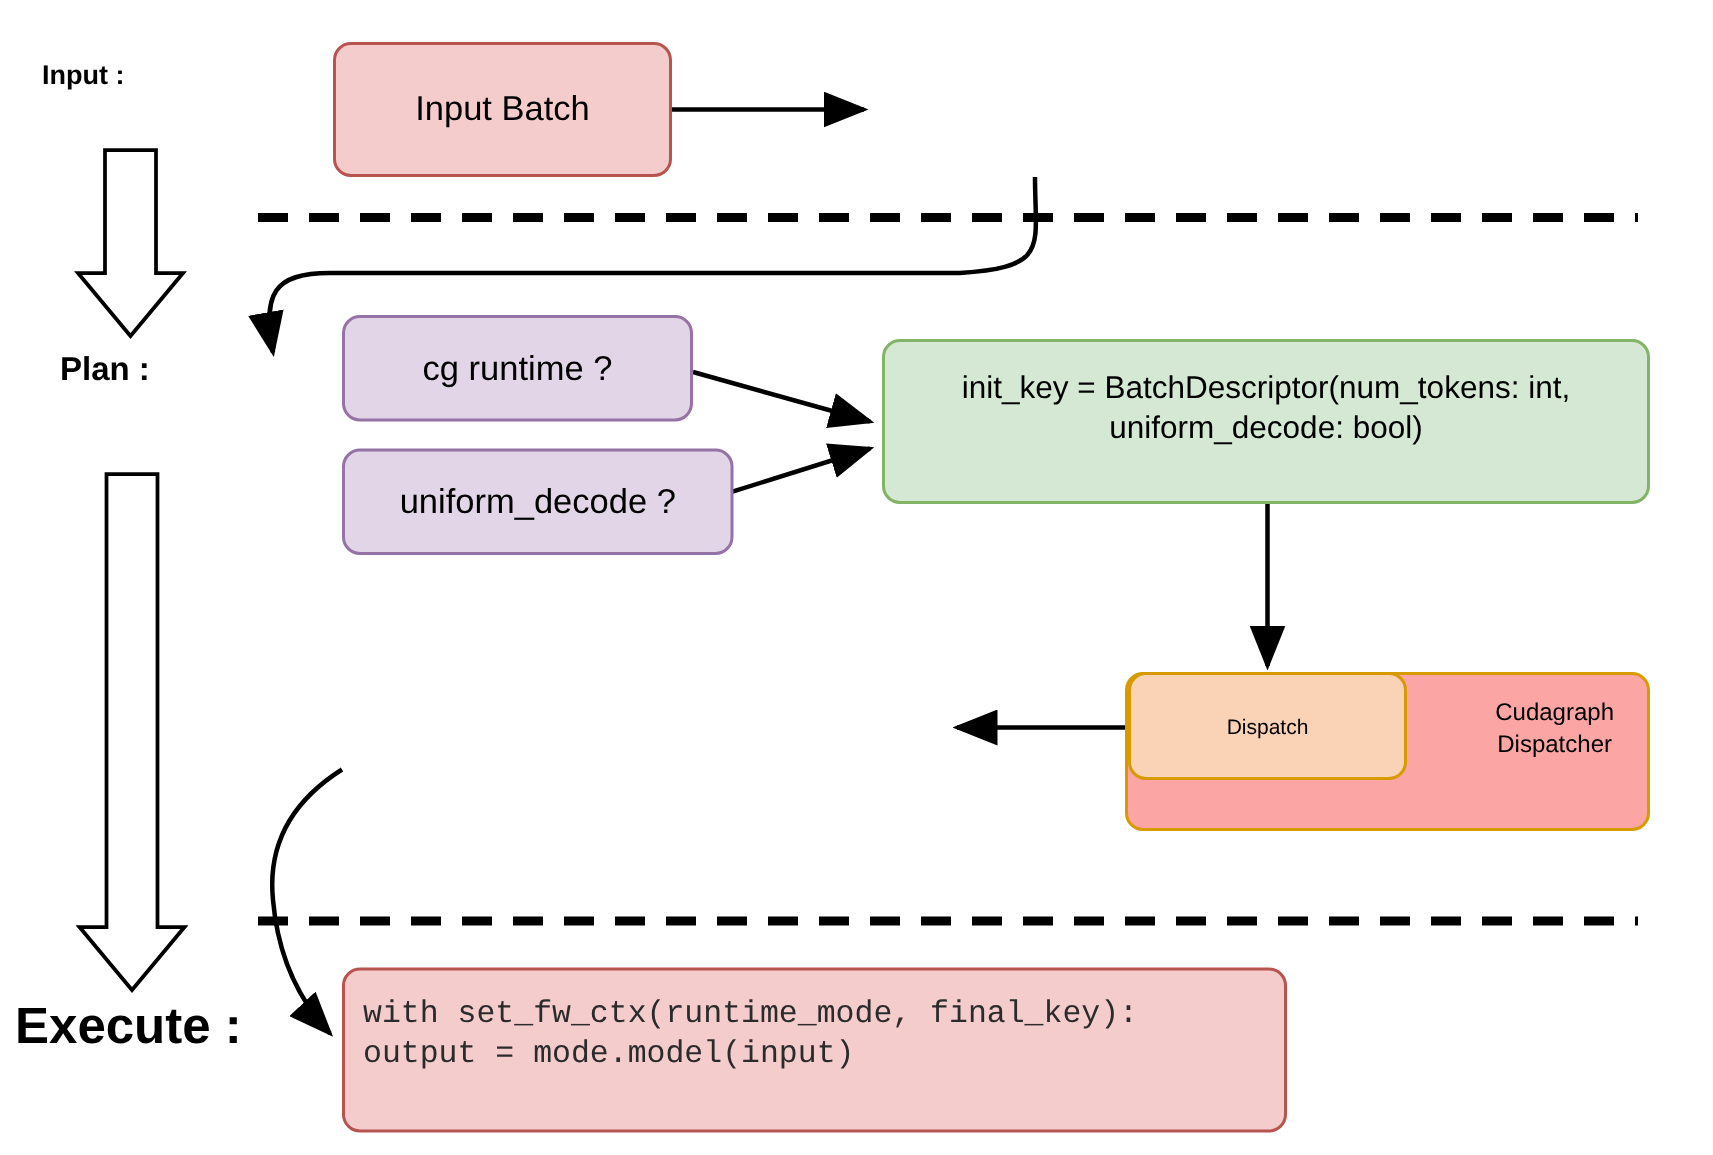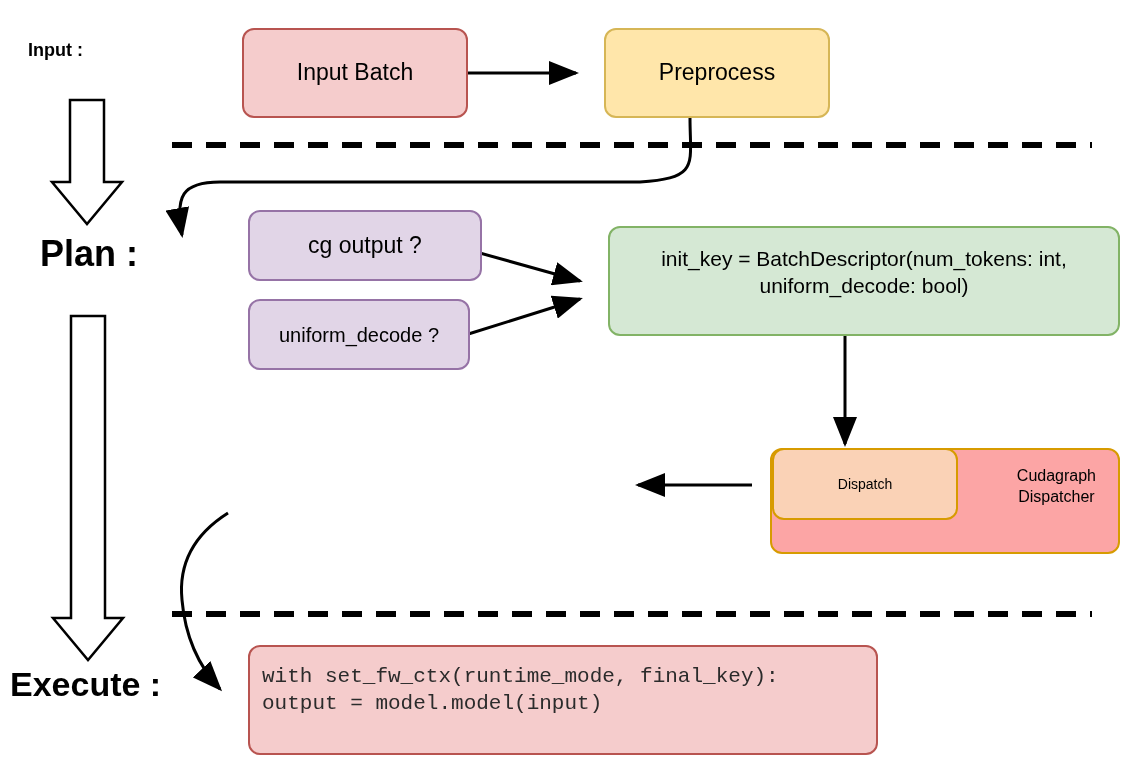--- a/index.html
+++ b/index.html
@@ -27,21 +27,20 @@
     box-sizing: border-box;
     display: flex;
     align-items: center;
     justify-content: center;
     text-align: center;
     border-radius: 12px;
     border-width: 2px;
     border-style: solid;
     line-height: 1.3;
     z-index: 3;
-    margin-left: 20px;
   }
   .stage-label {
     position: absolute;
     font-weight: bold;
     color: #000000;
     white-space: nowrap;
     z-index: 4;
   }
   .node-text {
     white-space: pre-line;
@@ -58,23 +57,23 @@
     left: 584px; top: 28px; width: 226px; height: 90px;
     background: #ffe6aa; border-color: #d6b656;
     font-size: 23px; color: #000;
   }
   #node-cg-padding {
     left: 228px; top: 210px; width: 234px; height: 71px;
     background: #e1d5e7; border-color: #9673a6;
     font-size: 23px; color: #000;
   }
   #node-uniform-decode {
-    left: 228px; top: 299px; width: 222px; height: 71px;
+    left: 228px; top: 299px; width: 261px; height: 71px;
     background: #e1d5e7; border-color: #9673a6;
-    font-size: 20px; color: #000;
+    font-size: 23px; color: #000;
   }
   #node-init-key {
     left: 588px; top: 226px; width: 512px; height: 110px;
     background: #d5e8d4; border-color: #82b366;
     font-size: 21px; color: #000;
     align-items: flex-start; padding-top: 17px;
   }
   #node-runtime-mode {
     left: 228px; top: 448px; width: 402px; height: 110px;
     background: #dae8fc; border-color: #6c8ebf;
@@ -97,21 +96,21 @@
     left: 228px; top: 645px; width: 630px; height: 110px;
     background: #f5cccc; border-color: #b85450;
     font-family: "Liberation Mono", "DejaVu Sans Mono", monospace;
     font-size: 21px; color: #2b2b2b;
     justify-content: flex-start; align-items: flex-start;
     padding: 16px 0 0 12px; text-align: left;
   }
 
   
   #label-input   { left: 28px;  top: 40px;  font-size: 18px; }
-  #label-plan    { left: 40px;  top: 233px; font-size: 36px; }
+  #label-plan    { left: 40px;  top: 233px; font-size: 22px; }
   #label-execute { left: 10px;  top: 665px; font-size: 34px; }
 </style>
 </head>
 <body>
 
 <div id="canvas">
 
   <svg id="svg-layer" viewBox="0 0 1142 770" xmlns="http://www.w3.org/2000/svg">
     <defs>
       <marker id="arrowhead" markerWidth="10" markerHeight="8" refX="9" refY="4" orient="auto" markerUnits="strokeWidth">
@@ -142,26 +141,23 @@
   </svg>
 
   <div class="stage-label" id="label-input">Input :</div>
   <div class="stage-label" id="label-plan">Plan :</div>
   <div class="stage-label" id="label-execute">Execute :</div>
 
   <div class="node" id="node-input-batch">
     <span class="node-text">Input Batch</span>
   </div>
 
-  <div class="node" id="node-preprocess">
-    <span class="node-text">Preprocess</span>
-  </div>
 
   <div class="node" id="node-cg-padding">
-    <span class="node-text">cg output ?</span>
+    <span class="node-text">cg runtime ?</span>
   </div>
 
   <div class="node" id="node-uniform-decode">
     <span class="node-text">uniform_decode ?</span>
   </div>
 
   <div class="node" id="node-init-key">
     <span class="node-text">init_key = BatchDescriptor(num_tokens: int,
 uniform_decode: bool)</span>
   </div>
@@ -171,16 +167,16 @@
     <span class="node-text">Cudagraph
 Dispatcher</span>
   </div>
 
   <div class="node" id="node-dispatch">
     <span class="node-text">Dispatch</span>
   </div>
 
   <div class="node" id="node-execute-code">
     <span class="node-text">with set_fw_ctx(runtime_mode, final_key):
-    output = model.model(input)</span>
+    output = mode.model(input)</span>
   </div>
 
 </div>
 
 </body></html>

